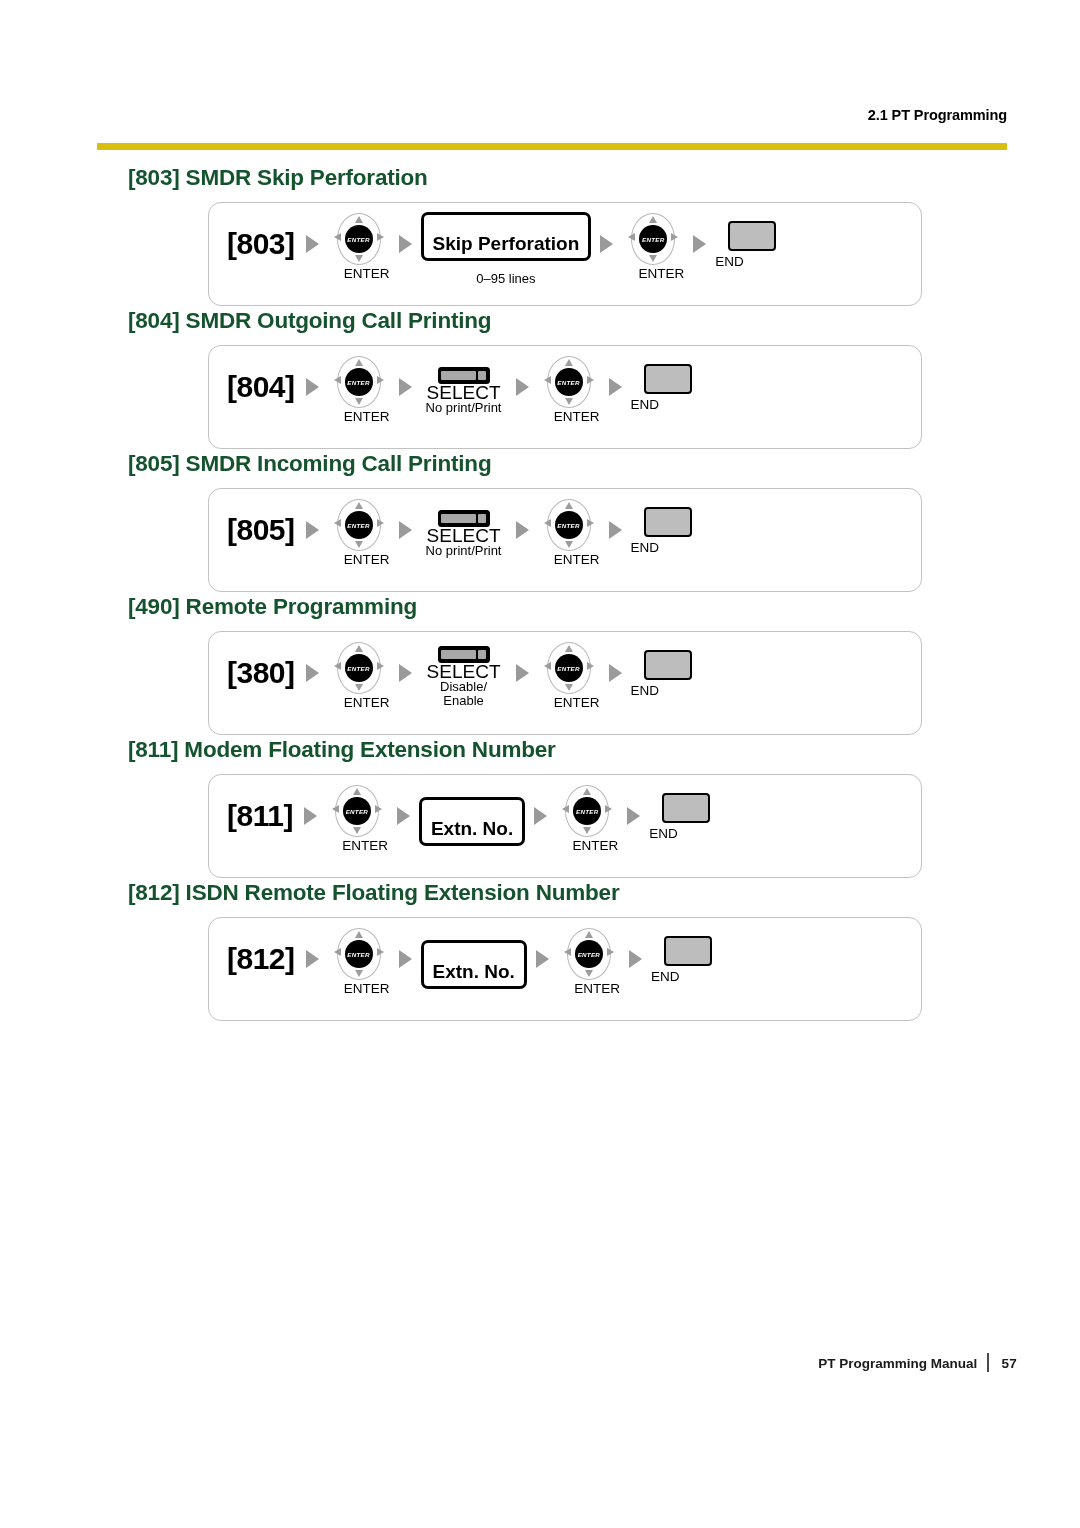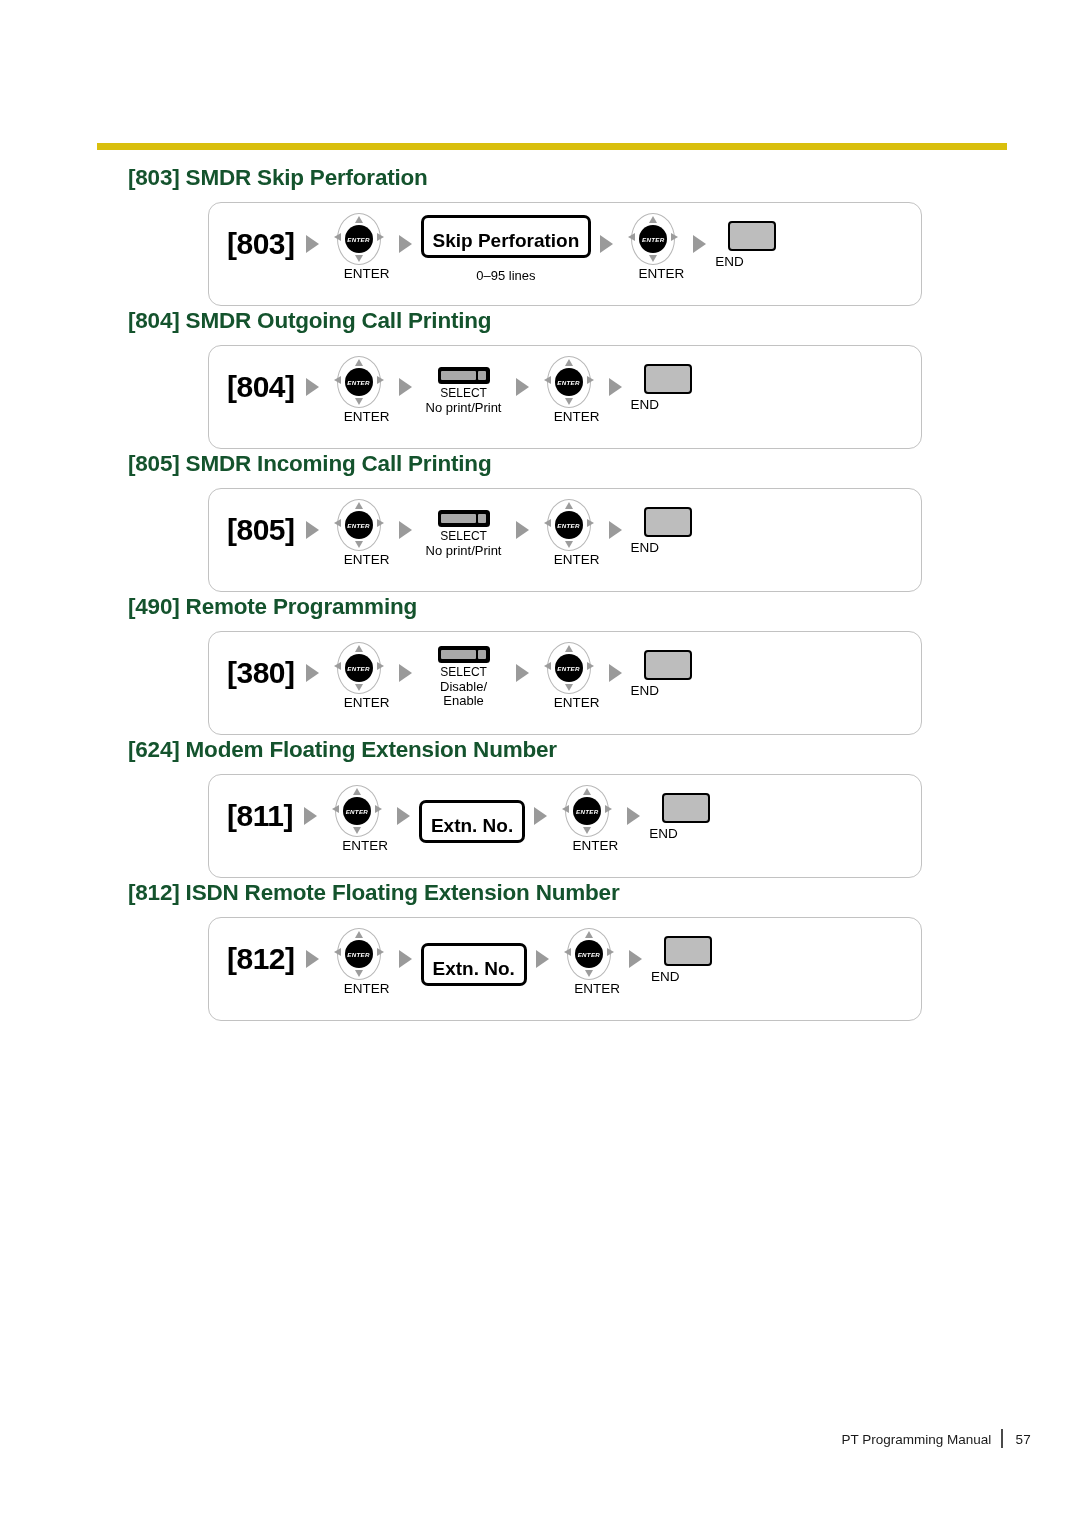--- a/index.html
+++ b/index.html
@@ -188,21 +188,21 @@
     flex: 0 0 auto;
     text-align: center;
     position: relative;
     top: -4px;
   }
   .entry-box {
     display: inline-block;
     border: 3.2px solid #000;
     border-radius: 7px;
     background: #fff;
-    padding: 12px 9px 3px;
+    padding: 18px 9px 3px;
     font-size: 19px;
     font-weight: bold;
     line-height: 22px;
     white-space: nowrap;
     color: #000;
     margin-top: 8px;
   }
   .entry-sub {
     font-size: 13px;
     line-height: 15px;
@@ -235,21 +235,21 @@
     flex: 1 1 auto;
     background: #a8a8a8;
     border-radius: 1px;
   }
   .select-key .pad-b {
     flex: 0 0 8px;
     background: #a8a8a8;
     border-radius: 1px;
   }
   .select-name {
-    font-size: 12px;
+    font-size: 19px;
     line-height: 16px;
     margin-top: 1px;
     white-space: nowrap;
   }
   .select-sub {
     font-size: 13px;
     line-height: 14px;
     white-space: nowrap;
   }
 
@@ -271,42 +271,46 @@
   .end-label {
     font-size: 13.5px;
     line-height: 15px;
     margin-top: 3px;
   }
 
   
   .footer {
     position: absolute;
     left: 0;
-    top: 1429px;
+    top: 1353px;
     width: 1080px;
     text-align: right;
-    padding-right: 49px;
+    padding-right: 63px;
     font-size: 13.5px;
     color: #1a1a1a;
+    font-weight: bold;
   }
   .footer .sep {
     display: inline-block;
     width: 1.4px;
     height: 19px;
     background: #4a4a4a;
     vertical-align: -4px;
     margin: 0 13px 0 10px;
   }
   .footer .pg { letter-spacing: 0.2px; }
 </style>
 </head>
 <body>
 
 <div class="page">
 
+  <div class="header">
+    <div class="header-title">2.1 PT Programming</div>
+  </div>
   <div class="header-rule"></div>
 
   <div class="content" id="content-root">
       <div class="section">
         <h2 class="sec-heading">[803] SMDR Skip Perforation</h2>
         <div class="flow-box">
           <div class="flow-row">
             <span class="step-code">[803]</span>
             <span class="tri"></span>
             <div class="knob-wrap">
@@ -475,21 +479,21 @@
             </div>
             <span class="tri"></span>
             <div class="end-wrap">
               <div class="end-key"></div>
               <div class="end-label">END</div>
             </div>
           </div>
         </div>
       </div>
       <div class="section">
-        <h2 class="sec-heading">[624] Modem Floating Extension Number</h2>
+        <h2 class="sec-heading">[811] Modem Floating Extension Number</h2>
         <div class="flow-box">
           <div class="flow-row">
             <span class="step-code">[811]</span>
             <span class="tri"></span>
             <div class="knob-wrap">
               <div class="knob">
                 <div class="ring"></div>
                 <div class="ar ar-up"></div>
                 <div class="ar ar-dn"></div>
                 <div class="ar ar-lf"></div>

